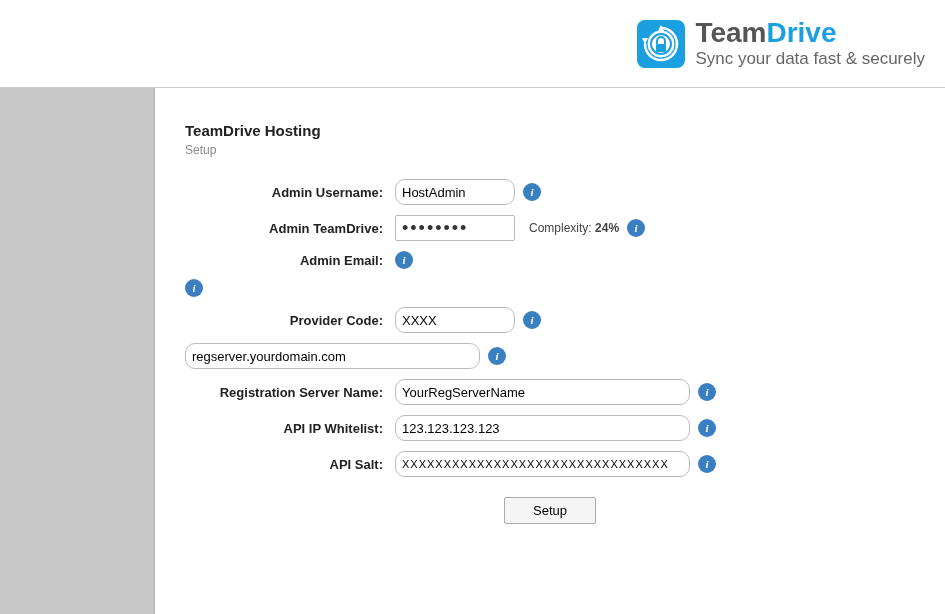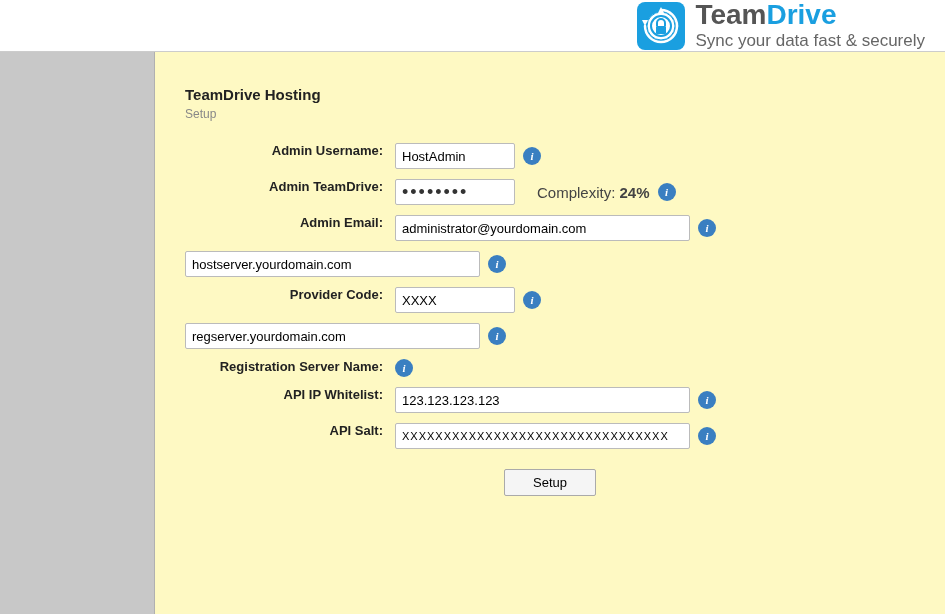--- a/index.html
+++ b/index.html
@@ -10,21 +10,21 @@
       width: 945px;
       height: 614px;
       overflow: hidden;
       display: flex;
       flex-direction: column;
     }
 
     
     .header {
       background: #ffffff;
-      height: 52px;
+      height: 88px;
       display: flex;
       align-items: center;
       justify-content: flex-end;
       padding-right: 20px;
       border-bottom: 1px solid #ccc;
     }
     .header-logo {
       display: flex;
       align-items: center;
       gap: 10px;
@@ -66,21 +66,21 @@
     .sidebar {
       width: 155px;
       background: #c8c8c8;
       border-right: 1px solid #b0b0b0;
       flex-shrink: 0;
     }
 
     
     .content {
       flex: 1;
-      background: #fef9c3;
+      background: #ffffff;
       padding: 34px 30px;
       overflow-y: auto;
     }
 
     .page-title {
       font-size: 15px;
       font-weight: bold;
       color: #222;
       margin-bottom: 4px;
     }
@@ -89,21 +89,21 @@
       color: #888;
       margin-bottom: 22px;
     }
 
     
     .form-table {
       width: 100%;
     }
     .form-row {
       display: flex;
-      align-items: flex-start;
+      align-items: center;
       margin-bottom: 10px;
     }
     .form-label {
       width: 210px;
       font-weight: bold;
       color: #222;
       font-size: 13px;
       text-align: right;
       padding-right: 12px;
       flex-shrink: 0;
@@ -115,43 +115,43 @@
       flex: 1;
     }
     .form-input {
       border: 1px solid #bbb;
       background: #fff;
       padding: 4px 6px;
       font-size: 13px;
       font-family: Arial, sans-serif;
       height: 26px;
       outline: none;
-      border-radius: 2px;
+      border-radius: 10px;
     }
     .input-short {
       width: 120px;
     }
     .input-medium {
       width: 295px;
     }
     .input-api-salt {
       width: 295px;
       font-size: 11px;
       letter-spacing: 1px;
     }
 
     .password-dots {
       font-size: 18px;
       letter-spacing: 2px;
       color: #333;
     }
     .complexity-text {
-      font-size: 15px;
+      font-size: 12px;
       color: #444;
-      margin-left: 14px;
+      margin-left: 6px;
     }
     .complexity-percent {
       font-weight: bold;
     }
 
     
     .info-icon {
       width: 18px;
       height: 18px;
       border-radius: 50%;
@@ -249,28 +249,26 @@
             <span class="password-dots">••••••••</span>
           </div>
           <span class="complexity-text">Complexity: <span class="complexity-percent">24%</span></span>
           <div class="info-icon">i</div>
         </div>
       </div>
 
       <div class="form-row">
         <div class="form-label">Admin Email:</div>
         <div class="form-input-wrapper">
-          <input type="text" class="form-input input-medium" value="administrator@yourdomain.com" style="">
-          <div class="info-icon">i</div>
-        </div>
-      </div>
-
-      <div class="form-row">
-        <div class="form-input-wrapper">
-          <input type="text" class="form-input input-medium" value="hostserver.yourdomain.com" style="">
+          <div class="info-icon">i</div>
+        </div>
+      </div>
+
+      <div class="form-row">
+        <div class="form-input-wrapper">
           <div class="info-icon">i</div>
         </div>
       </div>
 
       <div class="form-row">
         <div class="form-label">Provider Code:</div>
         <div class="form-input-wrapper">
           <input type="text" class="form-input input-short" value="XXXX" style="">
           <div class="info-icon">i</div>
         </div>
@@ -279,20 +277,21 @@
       <div class="form-row">
         <div class="form-input-wrapper">
           <input type="text" class="form-input input-medium" value="regserver.yourdomain.com" style="">
           <div class="info-icon">i</div>
         </div>
       </div>
 
       <div class="form-row">
         <div class="form-label">Registration Server Name:</div>
         <div class="form-input-wrapper">
+          <input type="text" class="form-input input-medium" value="YourRegServerName" style="">
           <div class="info-icon">i</div>
         </div>
       </div>
 
       <div class="form-row">
         <div class="form-label">API IP Whitelist:</div>
         <div class="form-input-wrapper">
           <input type="text" class="form-input input-medium" value="123.123.123.123" style="">
           <div class="info-icon">i</div>
         </div>

